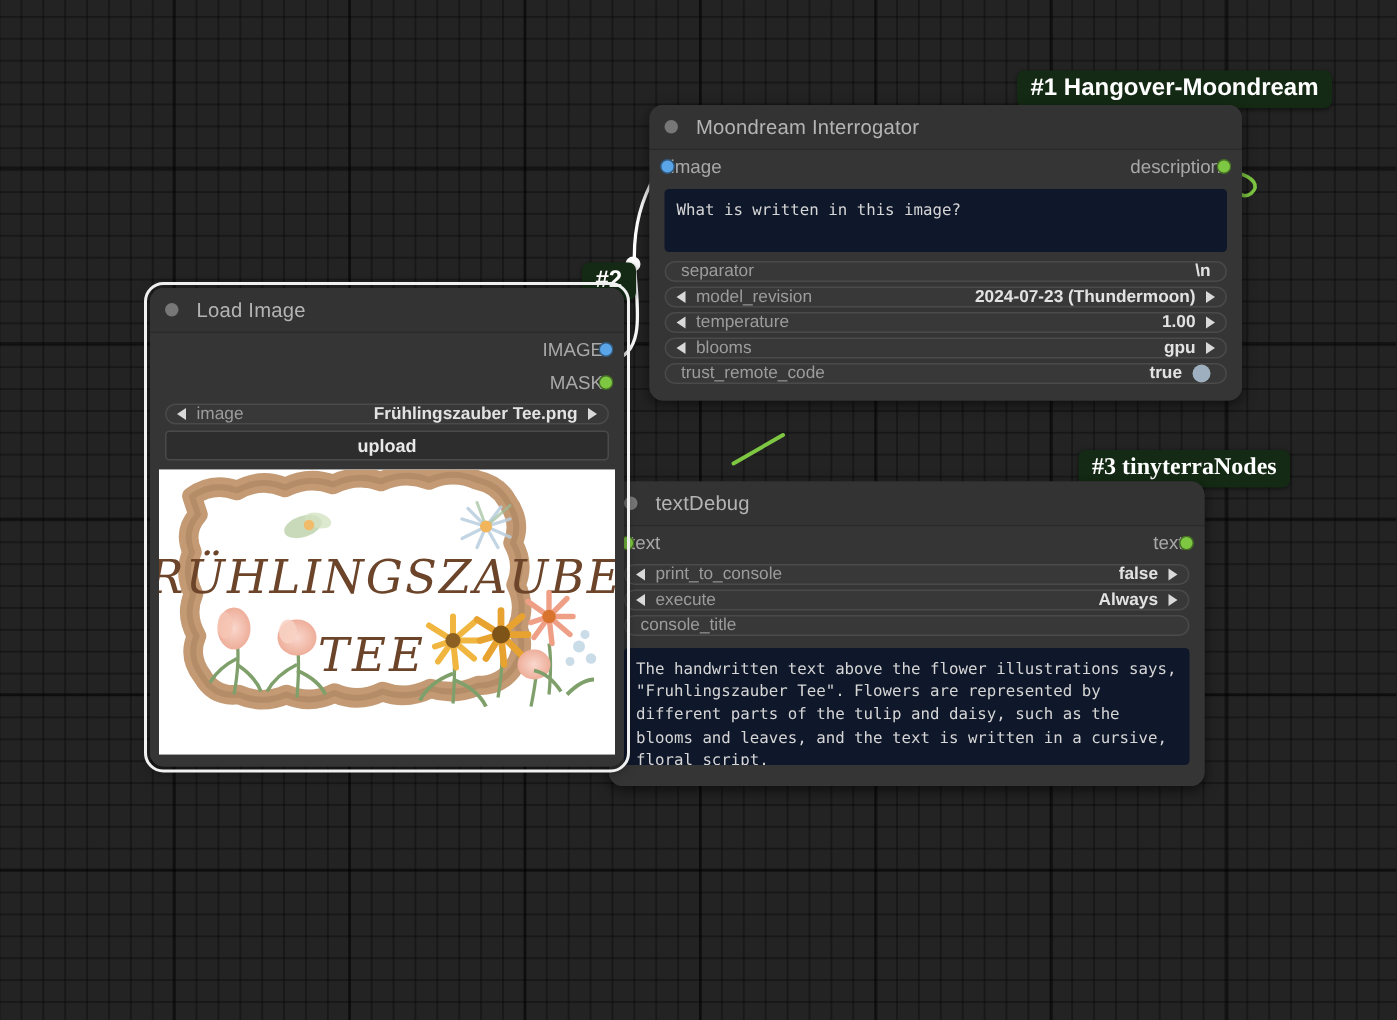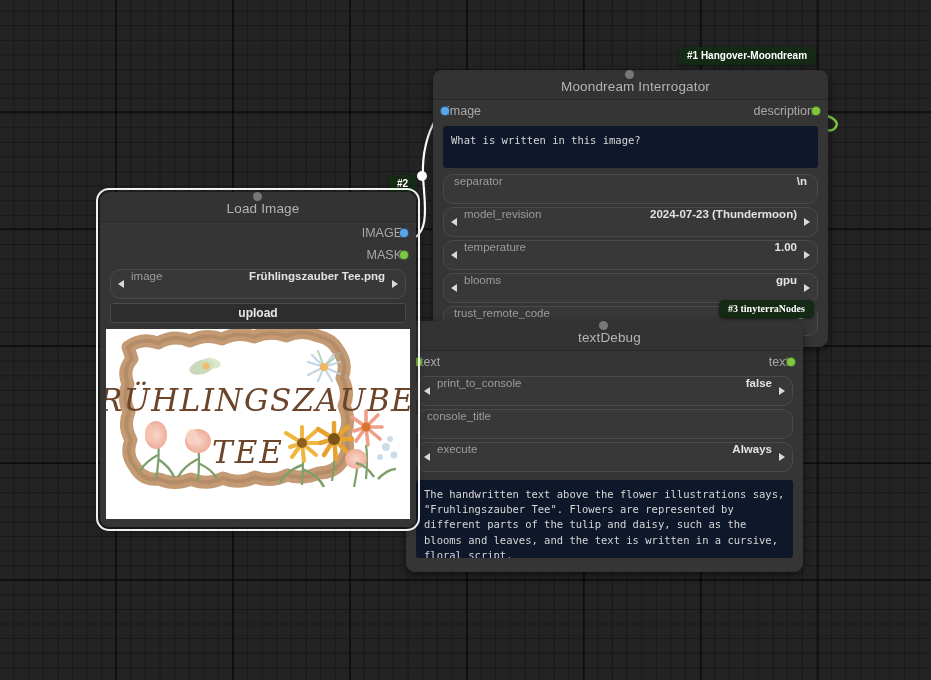--- a/index.html
+++ b/index.html
@@ -41,21 +41,20 @@
   .node-header {
     height: 30px;
     background: #333333;
     border-top-left-radius: 9px;
     border-top-right-radius: 9px;
     display: flex;
     align-items: center;
     padding-left: 10px;
     box-sizing: border-box;
     border-bottom: 1px solid #2a2a2a;
-    flex-direction: column;
   }
   .collapse-dot {
     width: 9px; height: 9px; border-radius: 50%;
     background: #777777;
     margin-right: 12px;
     flex: 0 0 auto;
   }
   .node-title {
     color: #b4b4b4;
     font-size: 13.5px;
@@ -109,26 +108,27 @@
     line-height: 1.45;
     padding: 7px 8px;
     box-sizing: border-box;
     overflow: hidden;
     white-space: pre-wrap;
   }
 
   
   .widget {
     position: relative;
-    height: 30px;
+    height: 14px;
     margin: 3px 10px;
     background: #383838;
     border: 1px solid #4a4a4a;
     border-radius: 10px;
     display: flex;
+    align-items: center;
     box-sizing: border-box;
     padding: 0 10px;
   }
   .widget .wname {
     color: #9c9c9c;
     font-size: 11.5px;
     white-space: nowrap;
   }
   .widget .wval {
     color: #e2e2e2;
@@ -171,21 +171,21 @@
     font-size: 12px;
     font-weight: bold;
     box-sizing: border-box;
   }
 
   
   .badge {
     position: absolute;
     background: #142a14;
     color: #ffffff;
-    font-size: 10px;
+    font-size: 16px;
     font-weight: bold;
     padding: 3px 9px 4px 9px;
     border-radius: 5px;
     white-space: nowrap;
     box-shadow: 0 1px 3px rgba(0,0,0,0.5);
   }
 
   
   .img-preview {
     margin: 6px 6px 0 6px;
@@ -291,30 +291,30 @@
         <div class="slot-dot out dot-green"></div>
       </div>
 
       <div class="widget has-arrows">
         <span class="arrow left"></span>
         <span class="wname">print_to_console</span>
         <span class="wval">false</span>
         <span class="arrow right"></span>
       </div>
 
+      <div class="widget has-arrows">
+        <span class="arrow left"></span>
+        <span class="wname">execute</span>
+        <span class="wval">Always</span>
+        <span class="arrow right"></span>
+      </div>
+
       <div class="widget">
         <span class="wname">console_title</span>
         <span class="wval"></span>
-      </div>
-
-      <div class="widget has-arrows">
-        <span class="arrow left"></span>
-        <span class="wname">execute</span>
-        <span class="wval">Always</span>
-        <span class="arrow right"></span>
       </div>
 
       <div class="text-widget" style="height:78px; margin-top:8px;">The handwritten text above the flower illustrations says, "Fruhlingszauber Tee". Flowers are represented by different parts of the tulip and daisy, such as the blooms and leaves, and the text is written in a cursive, floral script.</div>
 
     </div>
   </div>
 
   <div class="badge" style="left:388px; top:175px;">#2</div>
 
   <div class="node selected" style="left:100px; top:192px; width:316px;">

